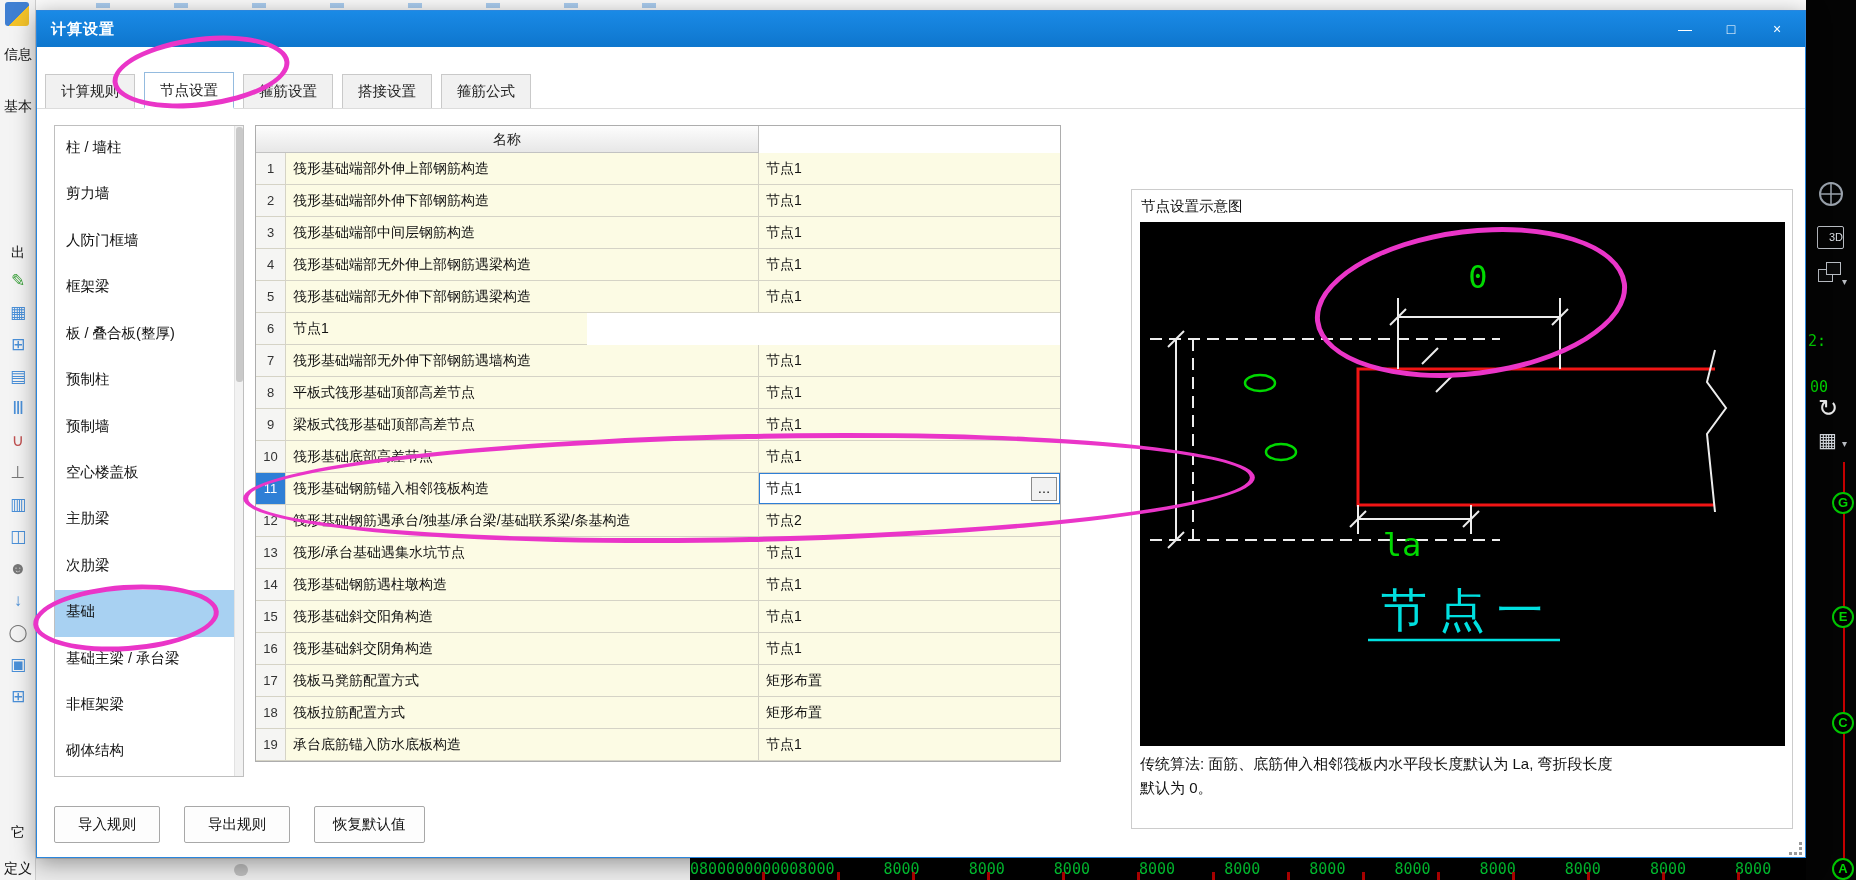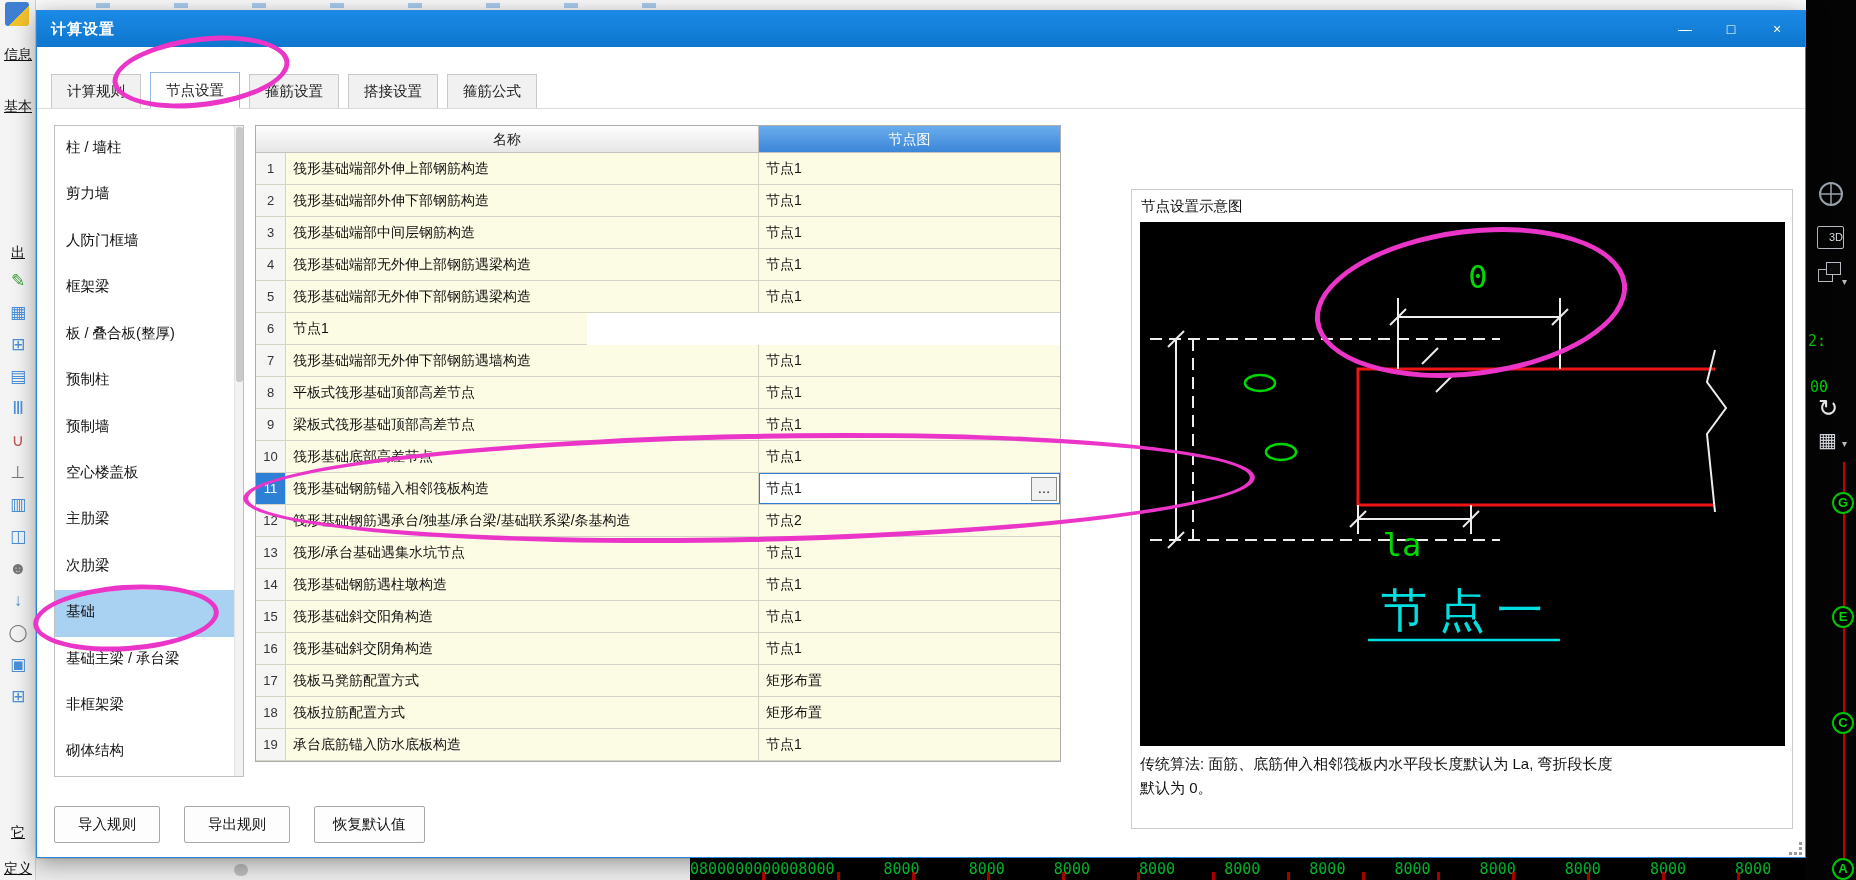--- a/index.html
+++ b/index.html
@@ -7,21 +7,21 @@
   body { position:relative; overflow:hidden; background:#fff; }
 
   
   .top-strip { position:absolute; left:36px; top:0; width:1770px; height:10px; background:#fbfbfb; }
   .top-strip .sliver { position:absolute; left:60px; top:3px; width:560px; height:5px; opacity:.65;
       background:repeating-linear-gradient(90deg,#7fb3e8 0 14px,transparent 14px 78px); }
 
   .left-strip { position:absolute; left:0; top:0; width:36px; height:880px; background:#f4f4f4; border-right:1px solid #cfcfcf; }
   .app-module-icon { position:absolute; left:5px; top:2px; width:24px; height:24px; border-radius:3px;
       background:linear-gradient(135deg,#3f7fd2 0 58%,#f4c32a 58%); }
-  .llabel { position:absolute; width:36px; text-align:center; font-size:14px; color:#111;text-decoration:underline; }
+  .llabel { position:absolute; width:36px; text-align:center; font-size:14px; color:#111; }
   .llabel.info   { top:46px; }
   .llabel.basic  { top:98px; }
   .llabel.out    { top:244px; }
   .llabel.other  { top:824px; }
   .llabel.define { top:860px; }
   .left-tool-stack { position:absolute; left:0; top:268px; width:36px; display:flex; flex-direction:column; align-items:center; gap:6px; }
   .ltool { width:26px; height:26px; line-height:26px; text-align:center; font-size:17px; cursor:pointer; }
 
   .right-strip { position:absolute; left:1806px; top:0; width:50px; height:880px; background:#040404; overflow:hidden; }
   .nav-ball { position:absolute; left:11px; top:180px; }
@@ -53,21 +53,21 @@
       background:repeating-linear-gradient(90deg,transparent 0 72px,#d00000 72px 75px); opacity:.85; }
 
   
   .dialog { position:absolute; left:36px; top:10px; width:1770px; height:848px; background:#fff;
       border:1px solid #2a86dd; box-shadow:0 5px 22px rgba(0,0,0,.38); z-index:5; }
   .titlebar { position:absolute; left:0; top:0; right:0; height:36px; background:linear-gradient(#1a8ae6,#0e76cd); cursor:default; }
   .title { position:absolute; left:14px; top:0; line-height:36px; color:#fff; font-size:15px; font-weight:bold; letter-spacing:1px; }
   .winbtns { position:absolute; right:6px; top:4px; display:flex; gap:2px; }
   .wbtn { width:44px; height:28px; color:#fff; text-align:center; line-height:28px; font-size:14px; cursor:pointer; }
 
-  .tabbar { position:absolute; left:0; top:58px; width:100%; height:40px; padding-left:14px;
+  .tabbar { position:absolute; left:0; top:58px; width:100%; height:40px; padding-left:8px;
       display:flex; align-items:flex-end; gap:9px; border-bottom:1px solid #dcdcdc; background:#fff; }
   .tab { height:34px; line-height:32px; padding:0 15px; font-size:14.5px; color:#222;
       background:#f1f1f1; border:1px solid #c9c9c9; border-bottom:none; cursor:pointer; }
   .tab.active { background:#fff; border:1px solid #94bbdf; border-bottom:2px solid #fff;
       margin-bottom:-1px; height:37px; line-height:34px; position:relative; z-index:2; }
 
   .sidebar { position:absolute; left:17px; top:114px; width:190px; height:652px; border:1px solid #bfbfbf; background:#fff; display:flex; flex-direction:column; }
   .sitem { flex:1; line-height:43px; padding-left:11px; font-size:14.5px; color:#111; cursor:pointer; white-space:nowrap; overflow:hidden; }
   .sitem.sel { background:#a8d1f2; }
   .sidebar-scroll { position:absolute; left:197px; top:115px; width:9px; height:650px; background:#f2f2f2; border-left:1px solid #e2e2e2; }
@@ -211,21 +211,20 @@
       <div class="sitem">非框架梁</div>
       <div class="sitem">砌体结构</div>
     </div>
   <div class="sidebar-scroll">
     <div class="sidebar-thumb"></div>
   </div>
 
   <div class="gridtable">
     <div class="thead">
       <div class="th-name">名称</div>
-      <div class="th-node">节点图</div>
     </div>
     <div>
         <div class="trow">
           <div class="cnum">1</div>
           <div class="cname">筏形基础端部外伸上部钢筋构造</div>
           <div class="cval">
             <span class="vtext">节点1</span>
           </div>
         </div>
         <div class="trow">

